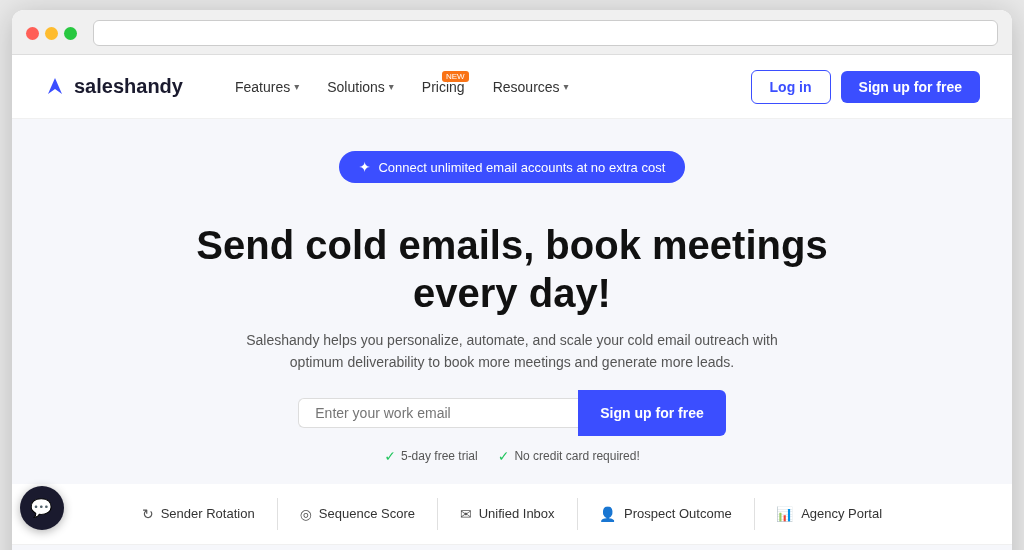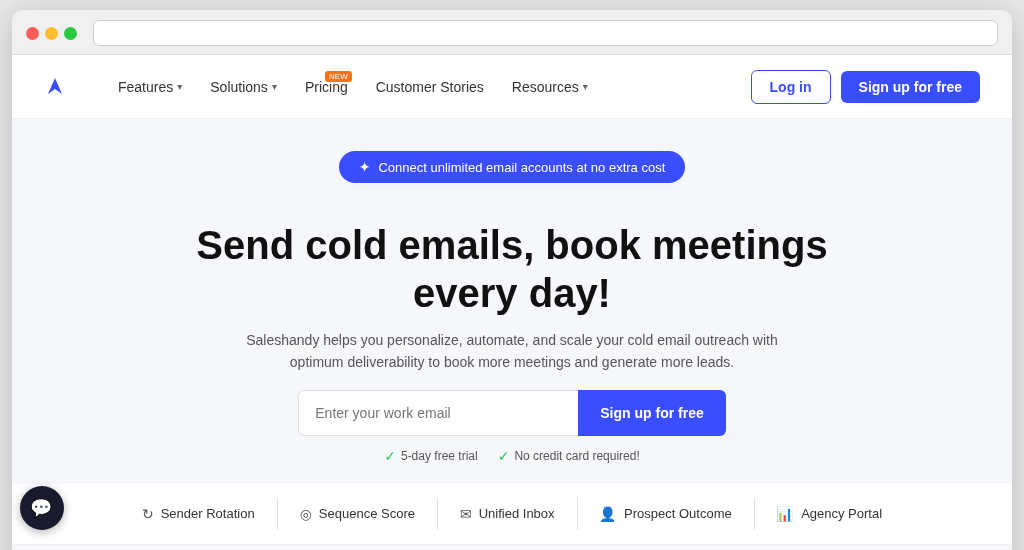--- a/index.html
+++ b/index.html
@@ -174,21 +174,21 @@
     }
     .email-form {
       display: flex;
       align-items: center;
       justify-content: center;
       gap: 0;
       margin-bottom: 12px;
     }
     .email-input {
       width: 280px;
-      height: 46px;
+      height: 30px;
       padding: 0 16px;
       border: 1.5px solid #ddd;
       border-right: none;
       border-radius: 6px 0 0 6px;
       font-size: 14px;
       color: #999;
       outline: none;
       background: #fff;
     }
     .btn-signup-hero {
@@ -292,39 +292,37 @@
     <div class="url-bar"></div>
   </div>
 
   <div class="page">
 
     <nav class="navbar">
       <div class="logo">
         <svg class="logo-icon" viewBox="0 0 22 22" fill="none">
           <polygon points="4,18 11,2 18,18 11,13" fill="#3b4eff"></polygon>
         </svg>
+        <span class="logo-text">saleshandy</span>
       </div>
 
       <div class="nav-links">
         <div class="nav-link">
           <span>Features</span>
           <span class="chevron">▾</span>
         </div>
         <div class="nav-link">
           <span>Solutions</span>
           <span class="chevron">▾</span>
         </div>
         <div class="nav-link" style="position:relative;">
           <span>Pricing</span>
           <span class="nav-badge">NEW</span>
         </div>
         <div class="nav-link">
-          <span>Customer Stories</span>
-        </div>
-        <div class="nav-link">
           <span>Resources</span>
           <span class="chevron">▾</span>
         </div>
       </div>
 
       <div class="nav-actions">
         <button class="btn-login">Log in</button>
         <button class="btn-signup-nav">Sign up for free</button>
       </div>
     </nav>

